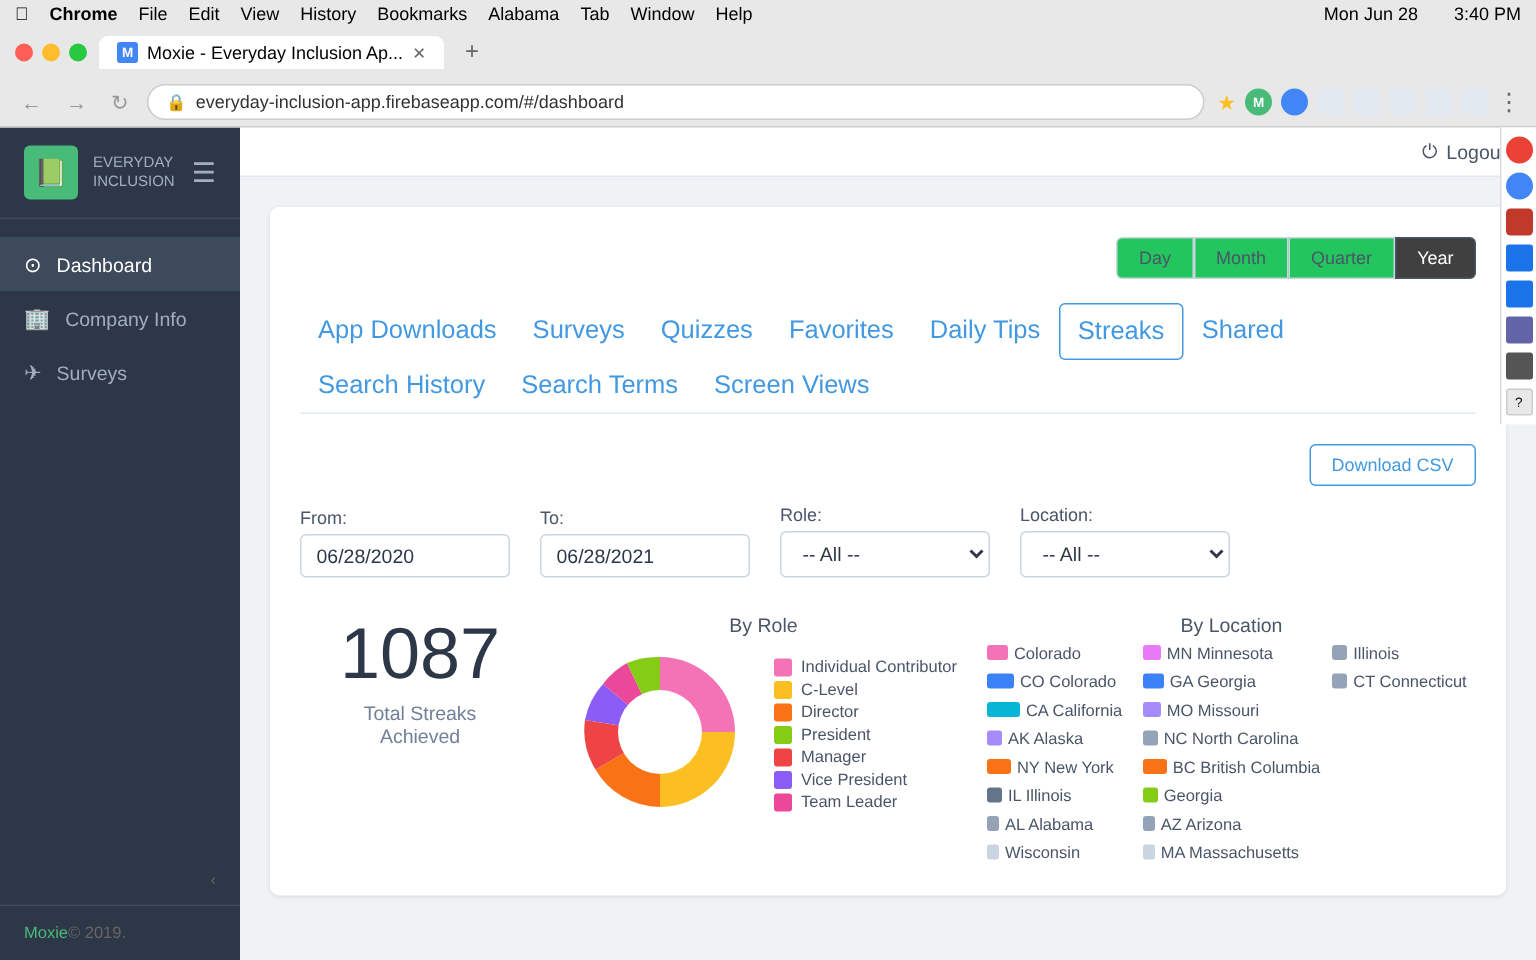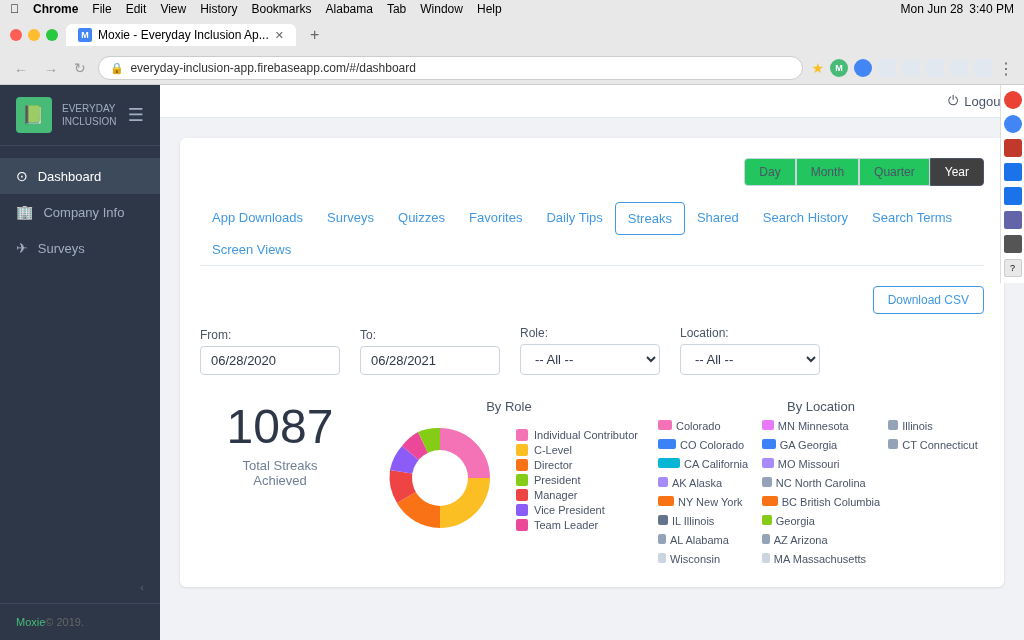--- a/index.html
+++ b/index.html
@@ -21,21 +21,21 @@
     .nav-btn { background: none; border: none; color: #999; font-size: 14px; cursor: pointer; padding: 2px 4px; }
     .address-bar { flex: 1; background: white; border: 1px solid #ccc; border-radius: 20px; padding: 4px 12px; font-size: 12px; display: flex; align-items: center; gap: 6px; }
     .address-bar-lock { color: #666; font-size: 11px; }
     .address-bar-url { color: #333; font-size: 12px; }
     .browser-actions { display: flex; gap: 6px; align-items: center; }
     .browser-action-btn { width: 18px; height: 18px; border-radius: 3px; background: #ccc; display: flex; align-items: center; justify-content: center; font-size: 10px; }
 
     
     .mac-bar { background: #e8e8e8; display: flex; align-items: center; justify-content: space-between; padding: 2px 10px; font-size: 12px; font-weight: 500; }
     .mac-bar-left { display: flex; gap: 14px; }
-    .mac-bar-right { display: flex; gap: 6px; }
+    .mac-bar-right { display: flex; gap: 24px; }
 
     
     .app-container { display: flex; height: calc(640px - 85px); overflow: hidden; }
 
     
     .sidebar { width: 160px; background: #2d3748; color: white; display: flex; flex-direction: column; flex-shrink: 0; }
     .sidebar-header { padding: 12px 16px; display: flex; align-items: center; gap: 10px; border-bottom: 1px solid #3d4a5c; }
     .sidebar-logo { width: 36px; height: 36px; background: #48bb78; border-radius: 4px; display: flex; align-items: center; justify-content: center; color: white; font-weight: bold; font-size: 14px; }
     .sidebar-brand { font-size: 11px; color: #a0aec0; line-height: 1.3; }
     .sidebar-nav { padding: 12px 0; flex: 1; }
@@ -58,21 +58,21 @@
 
     
     .time-filters { display: flex; justify-content: flex-end; margin-bottom: 16px; gap: 0; }
     .time-btn { padding: 6px 14px; border: 1px solid #cbd5e0; background: #22c55e; cursor: pointer; font-size: 12px; color: #4a5568; }
     .time-btn:first-child { border-radius: 4px 0 0 4px; }
     .time-btn:last-child { border-radius: 0 4px 4px 0; }
     .time-btn.active { background: #404040; color: white; border-color: #4a5568; }
 
     
     .tabs { display: flex; gap: 0; margin-bottom: 20px; border-bottom: 1px solid #e2e8f0; flex-wrap: wrap; }
-    .tab-item { padding: 8px 12px; color: #4299e1; cursor: pointer; font-size: 13px; white-space: nowrap; }
+    .tab-item { padding: 8px 12px; color: #4299e1; cursor: pointer; font-size: 17px; white-space: nowrap; }
     .tab-item.active { border: 1px solid #4299e1; border-radius: 4px; color: #4299e1; background: white; margin-bottom: -1px; }
 
     
     .filter-row { display: flex; gap: 20px; margin-bottom: 24px; align-items: flex-end; }
     .filter-group { display: flex; flex-direction: column; gap: 4px; }
     .filter-label { font-size: 12px; color: #4a5568; font-weight: 500; }
     .filter-input { border: 1px solid #cbd5e0; border-radius: 4px; padding: 6px 10px; font-size: 13px; color: #2d3748; width: 140px; }
     .filter-select { border: 1px solid #cbd5e0; border-radius: 4px; padding: 6px 10px; font-size: 13px; color: #2d3748; width: 140px; background: white; appearance: auto; }
     .download-csv-btn { margin-left: auto; padding: 6px 14px; border: 1px solid #4299e1; color: #4299e1; background: white; border-radius: 4px; font-size: 12px; cursor: pointer; align-self: flex-start; }
 

